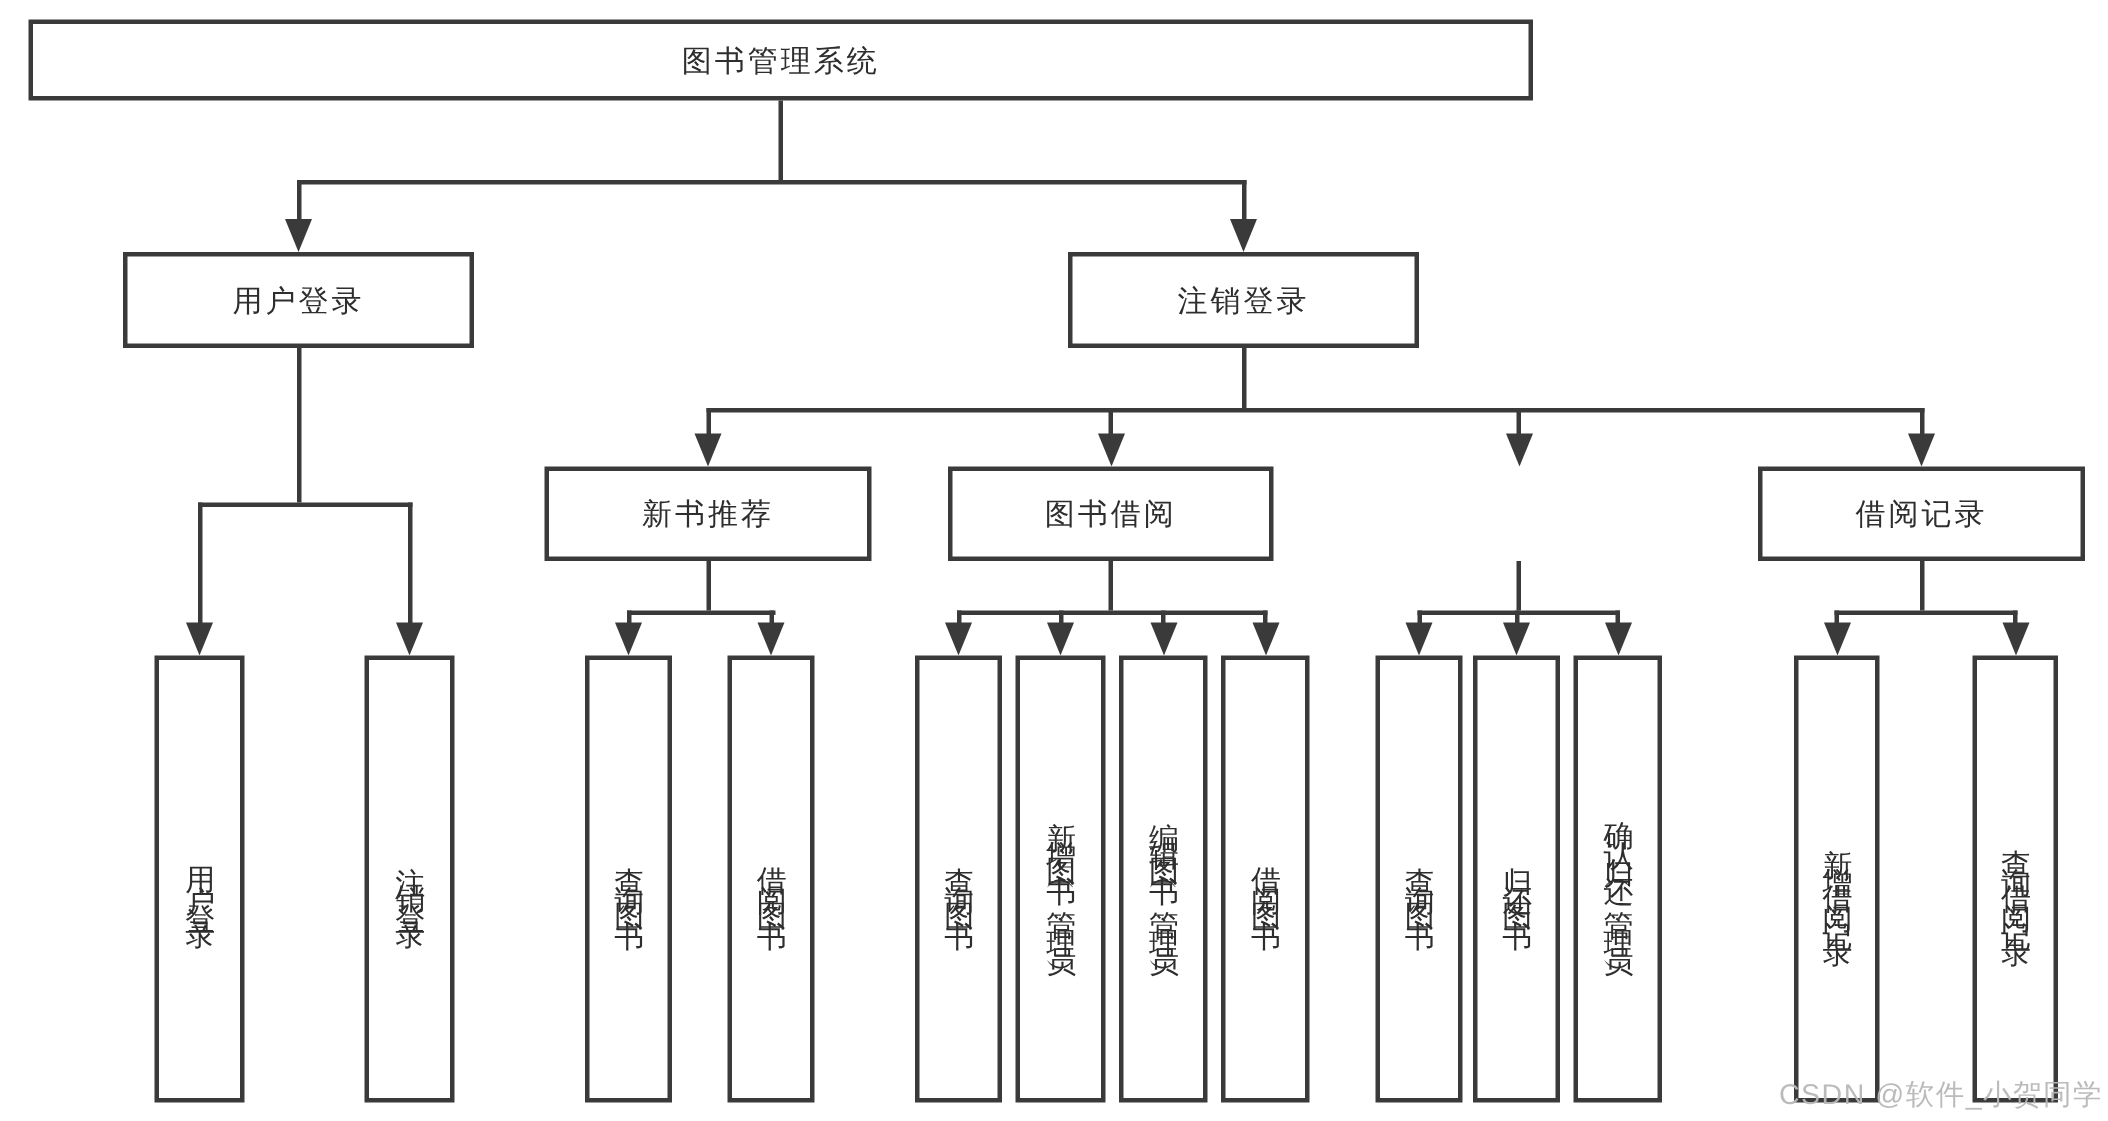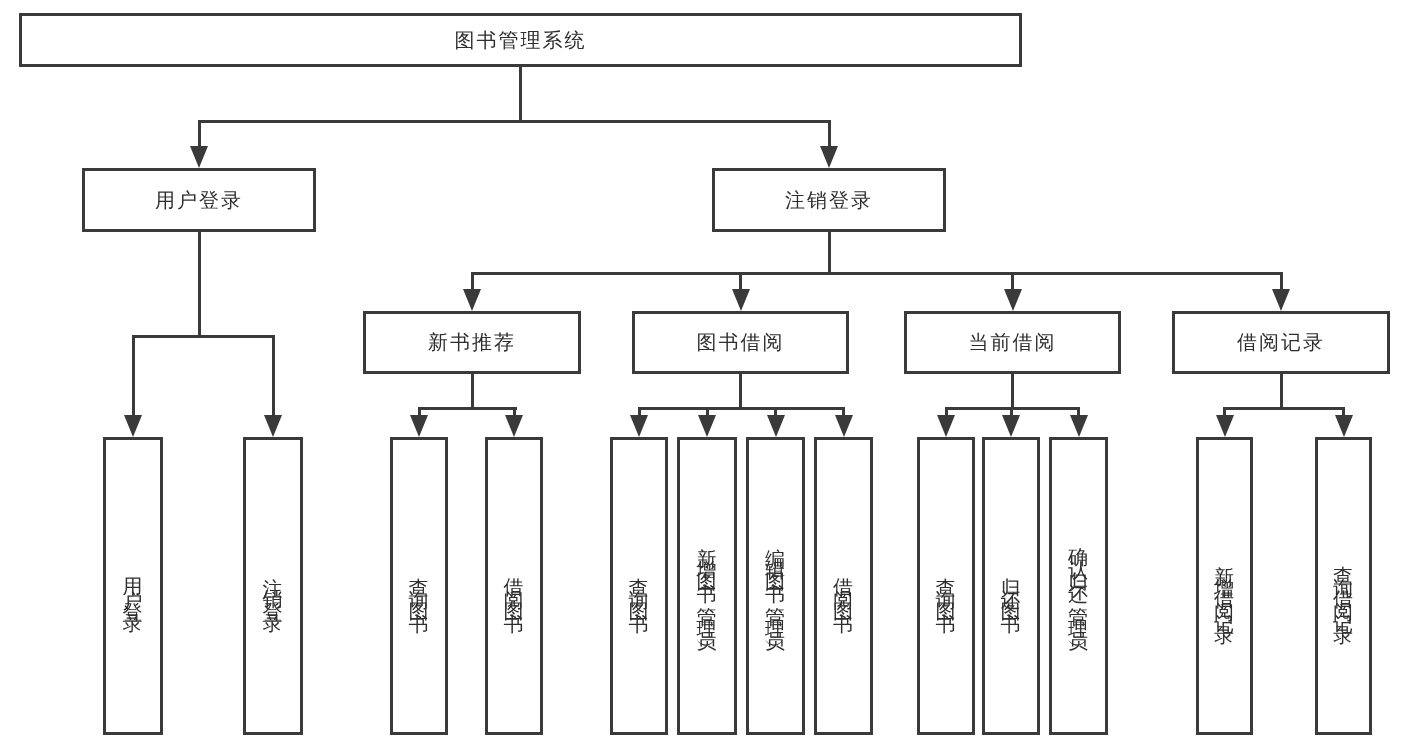--- a/index.html
+++ b/index.html
@@ -76,23 +76,20 @@
   <div class="ah" style="left:1003.5px; top:289px;"></div>
   <div class="ln" style="left:1279.5px; top:272px; width:3px;   height:19px;"></div>
   <div class="ah" style="left:1272px;   top:289px;"></div>
 
   <div class="nd" style="left:632px; top:311px; width:217px; height:63px;">
     <span class="hlabel">图书借阅</span>
   </div>
   <div class="nd" style="left:363px; top:311px; width:218px; height:63px;">
     <span class="hlabel">新书推荐</span>
   </div>
-  <div class="nd" style="left:904px; top:311px; width:217px; height:63px;">
-    <span class="hlabel">当前借阅</span>
-  </div>
   <div class="nd" style="left:1172px; top:311px; width:218px; height:63px;">
     <span class="hlabel">借阅记录</span>
   </div>
 
   <div class="ln" style="left:470.5px; top:374px; width:3px;  height:33px;"></div>
   <div class="ln" style="left:417.5px; top:407px; width:99px; height:3px;"></div>
   <div class="ln" style="left:417.5px; top:407px; width:3px;  height:12px;"></div>
   <div class="ah" style="left:410px;   top:415px;"></div>
   <div class="ln" style="left:512.5px; top:407px; width:3px;  height:12px;"></div>
   <div class="ah" style="left:505px;   top:415px;"></div>
@@ -161,14 +158,15 @@
     <span class="vlabel">确认归还（管理员）</span>
   </div>
 
   <div class="nd" style="left:1196px; top:437px; width:57px; height:298px;">
     <span class="vlabel">新增借阅记录</span>
   </div>
   <div class="nd" style="left:1315px; top:437px; width:57px; height:298px;">
     <span class="vlabel">查询借阅记录</span>
   </div>
 
+  <div class="watermark">CSDN @软件_小贺同学</div>
 
 </div>
 
 </body></html>

